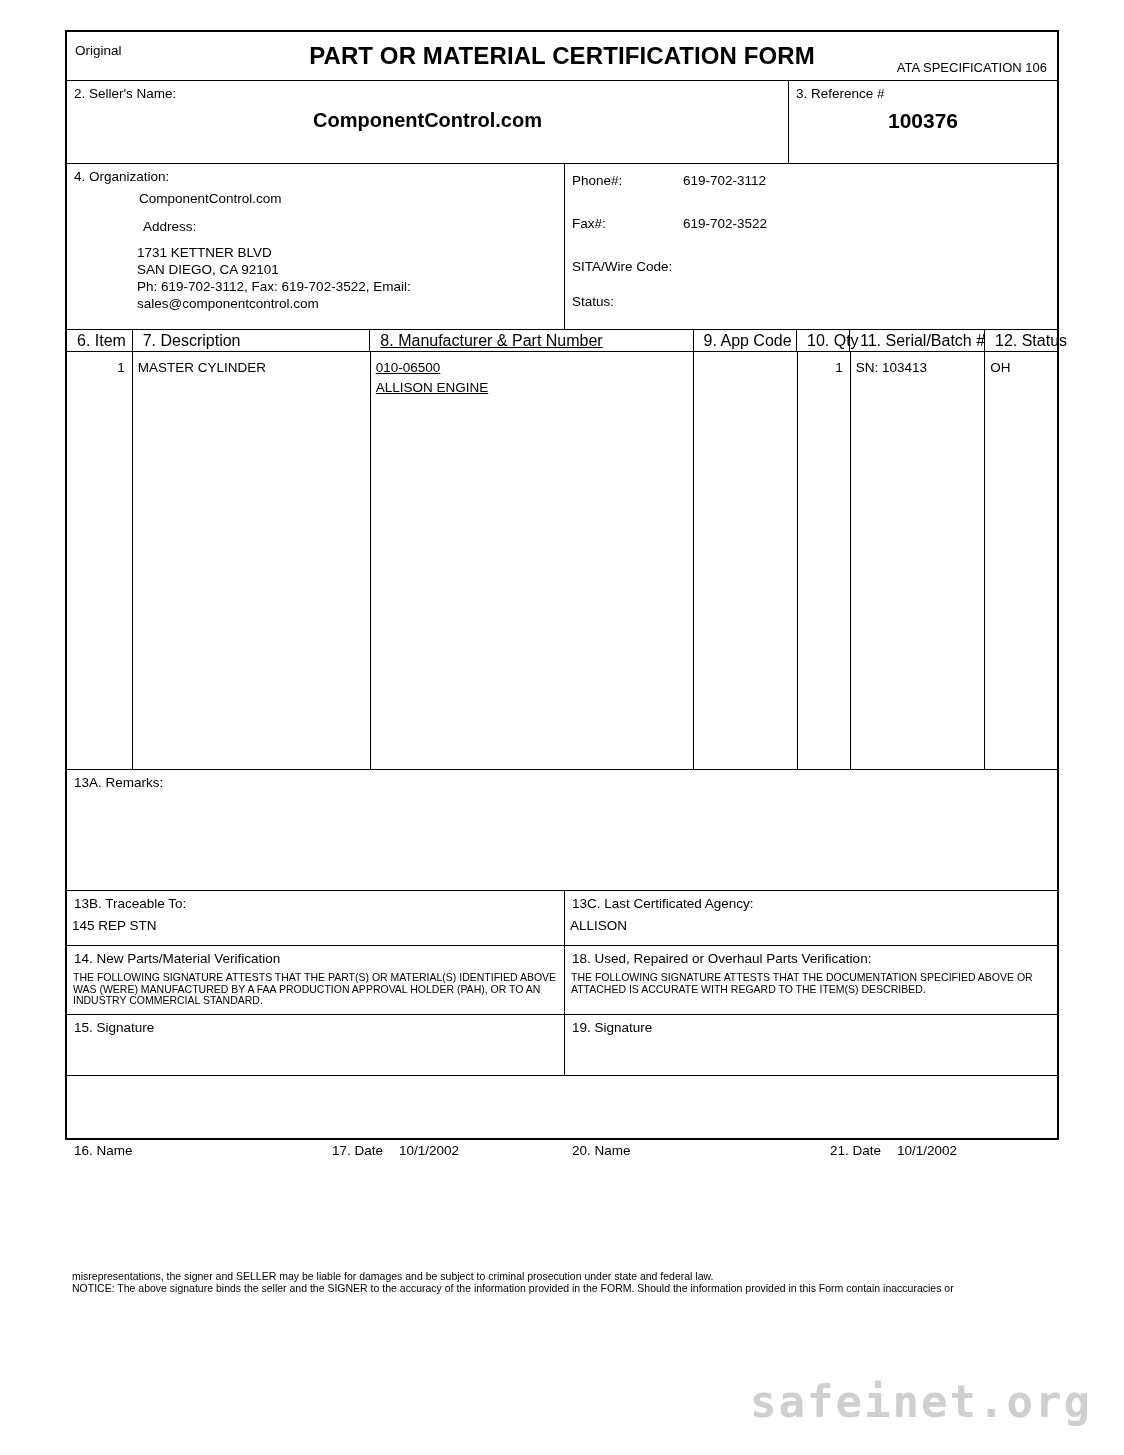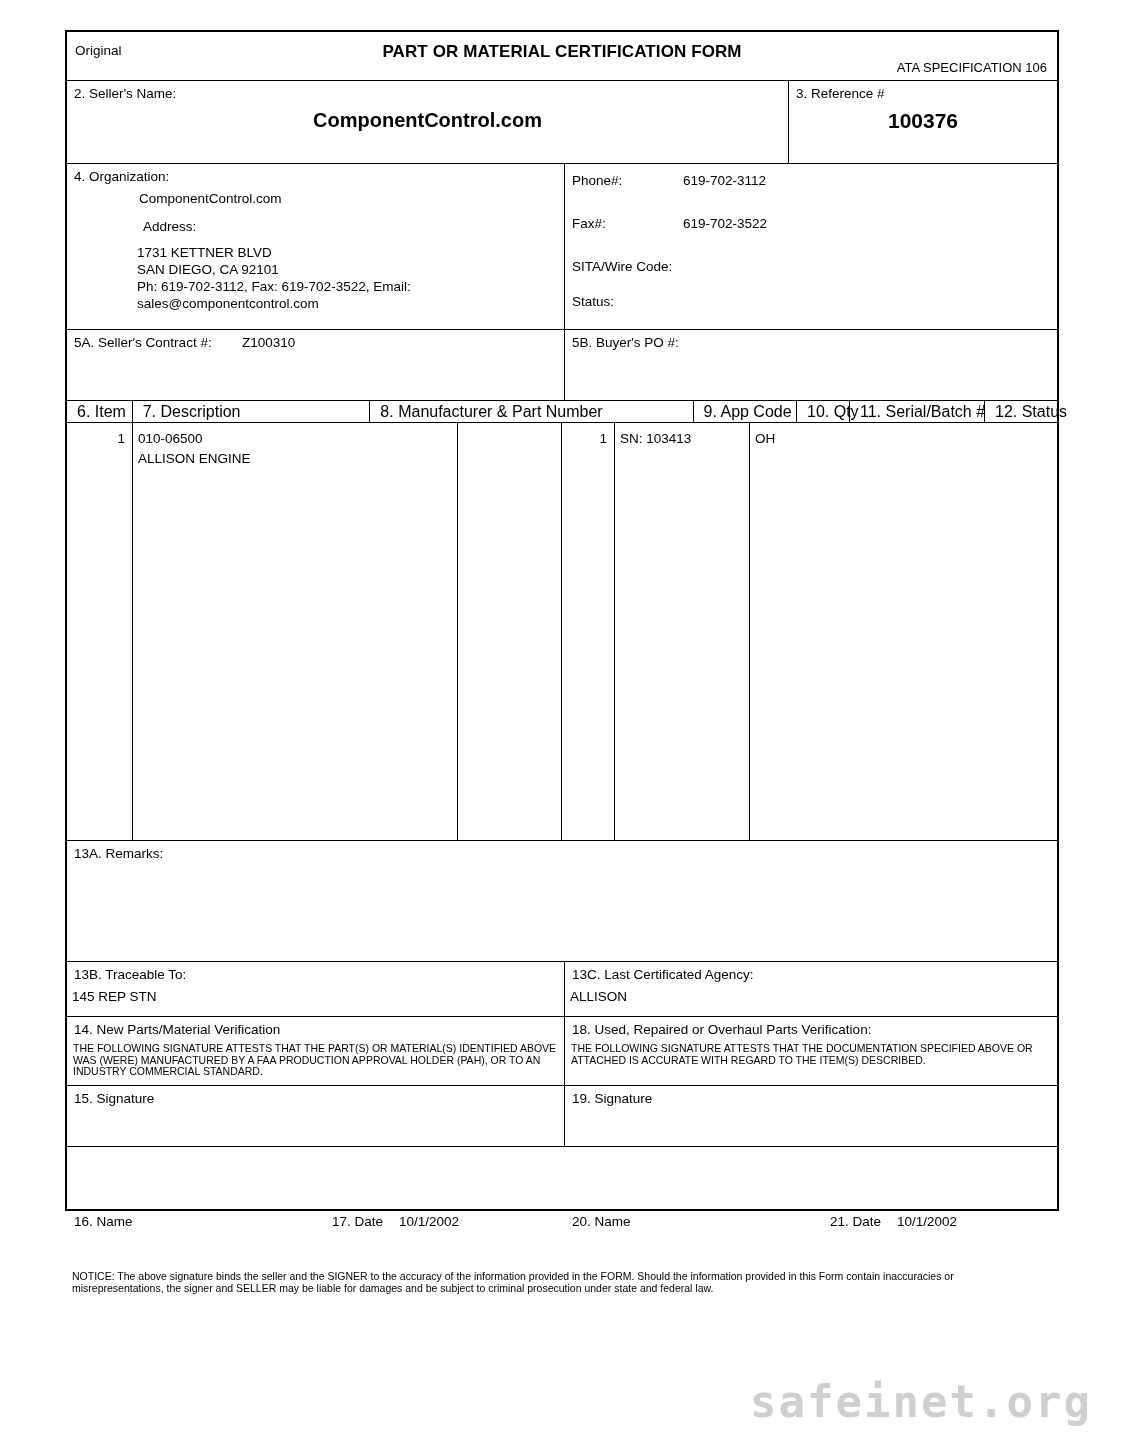--- a/index.html
+++ b/index.html
@@ -44,21 +44,21 @@
   }
   .hdr-original {
     position: absolute;
     left: 8px; top: 11px;
     font-size: 13.5px;
   }
   .hdr-title {
     position: absolute;
     left: 0; right: 0; top: 10px;
     text-align: center;
-    font-size: 17px;
+    font-size: 24px;
     font-weight: bold;
     letter-spacing: 0.1px;
   }
   .hdr-ata {
     position: absolute;
     right: 10px; top: 28px;
     font-size: 13px;
   }
 
   
@@ -127,21 +127,21 @@
   
   .items-head { height: 21px; font-size: 13px; }
   .items-head .cell {
     padding: 2px 0 0 10px;
     font-size: 16px;
     line-height: 17px;
     white-space: nowrap;
   }
   .c-item { width: 66px; }
   .c-desc { width: 239px; }
-  .c-mfr { width: 325px; }
+  .c-mfr { width: 325px; text-decoration: underline; }
   .c-app { width: 104px; }
   .c-qty { width: 53px; }
   .c-serial { width: 135px; }
   .c-status { width: 72px; }
 
   .items-body { height: 417px; font-size: 13.5px; }
   .items-body .cell { padding: 6px 5px 0 5px; line-height: 20px; }
   .ta-right { text-align: right; padding-right: 7px !important; }
 
   
@@ -252,42 +252,34 @@
         <div class="contact-line contact-value" style="top:9px;">619-702-3112</div>
         <div class="contact-line contact-label" style="top:52px;">Fax#:</div>
         <div class="contact-line contact-value" style="top:52px;">619-702-3522</div>
         <div class="contact-line contact-label" style="top:95px;">SITA/Wire Code:</div>
         <div class="contact-line contact-value" style="top:95px;"></div>
         <div class="contact-line contact-label" style="top:130px;">Status:</div>
         <div class="contact-line contact-value" style="top:138px;"></div>
       </div>
     </div>
 
-    <div class="row contract-block bb">
-      <div class="cell contract-cell br">
-        <div class="lbl">5A. Seller's Contract #:</div>
-        <div class="contract-value">Z100310</div>
-      </div>
-      <div class="cell po-cell">
-        <div class="lbl">5B. Buyer's PO #:</div>
-      </div>
-    </div>
 
     <div class="row items-head bb">
       <div class="cell c-item br">6. Item</div>
       <div class="cell c-desc br">7. Description</div>
       <div class="cell c-mfr br">8. Manufacturer &amp; Part Number</div>
       <div class="cell c-app br">9. App Code</div>
       <div class="cell c-qty br">10. Qty</div>
       <div class="cell c-serial br">11. Serial/Batch #</div>
       <div class="cell c-status">12. Status</div>
     </div>
 
     <div class="row items-body bb">
       <div class="cell c-item br ta-right">1</div>
+      <div class="cell c-desc br">MASTER CYLINDER</div>
       <div class="cell c-mfr br">
         <div>010-06500</div>
         <div>ALLISON ENGINE</div>
       </div>
       <div class="cell c-app br"></div>
       <div class="cell c-qty br ta-right">1</div>
       <div class="cell c-serial br">SN: 103413</div>
       <div class="cell c-status">OH</div>
     </div>
 
@@ -336,19 +328,19 @@
       <div class="cell name-cell2">
         <div class="lbl">20. Name</div>
         <div class="date-label">21. Date</div>
         <div class="date-value">10/1/2002</div>
       </div>
     </div>
 
   </div>
 
   <div class="notice">
+    <div>misrepresentations, the signer and SELLER may be liable for damages and be subject to criminal prosecution under state and federal law.</div>
     <div>NOTICE: The above signature binds the seller and the SIGNER to the accuracy of the information provided in the FORM.  Should the information provided in this Form contain inaccuracies or</div>
-    <div>misrepresentations, the signer and SELLER may be liable for damages and be subject to criminal prosecution under state and federal law.</div>
   </div>
 
   <div class="watermark">safeinet.org</div>
 
 </div>
 
 </body></html>

